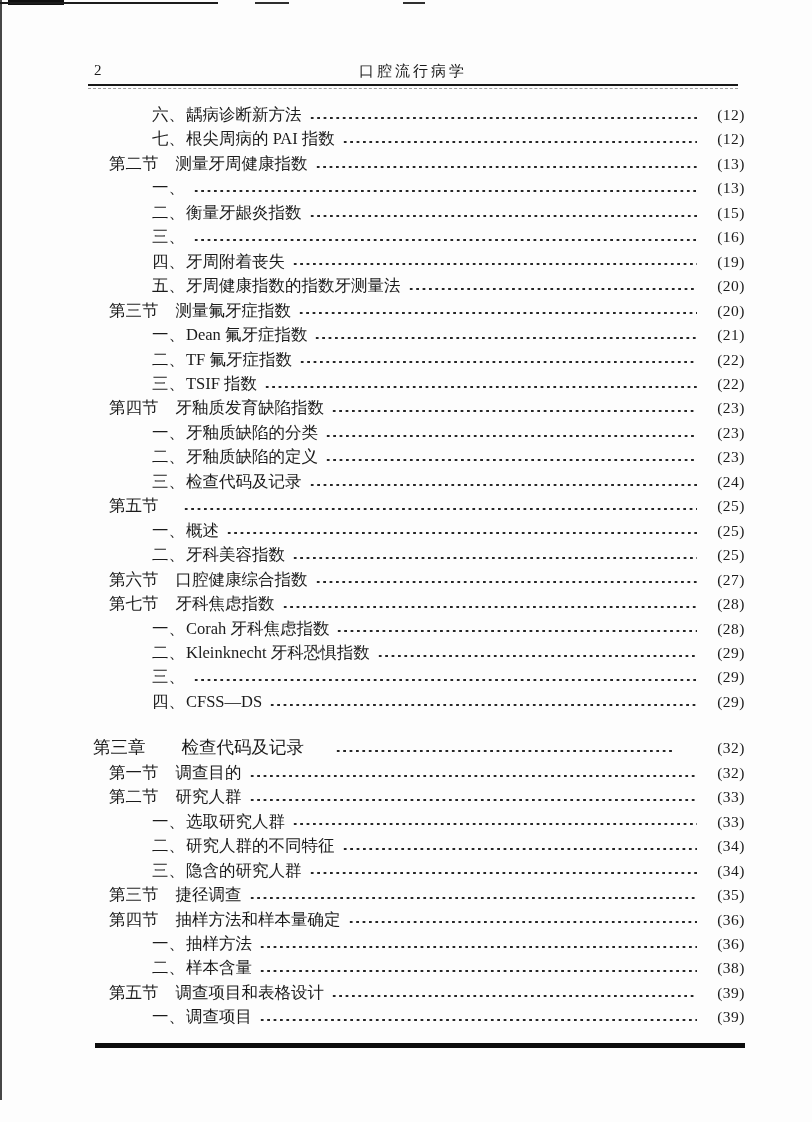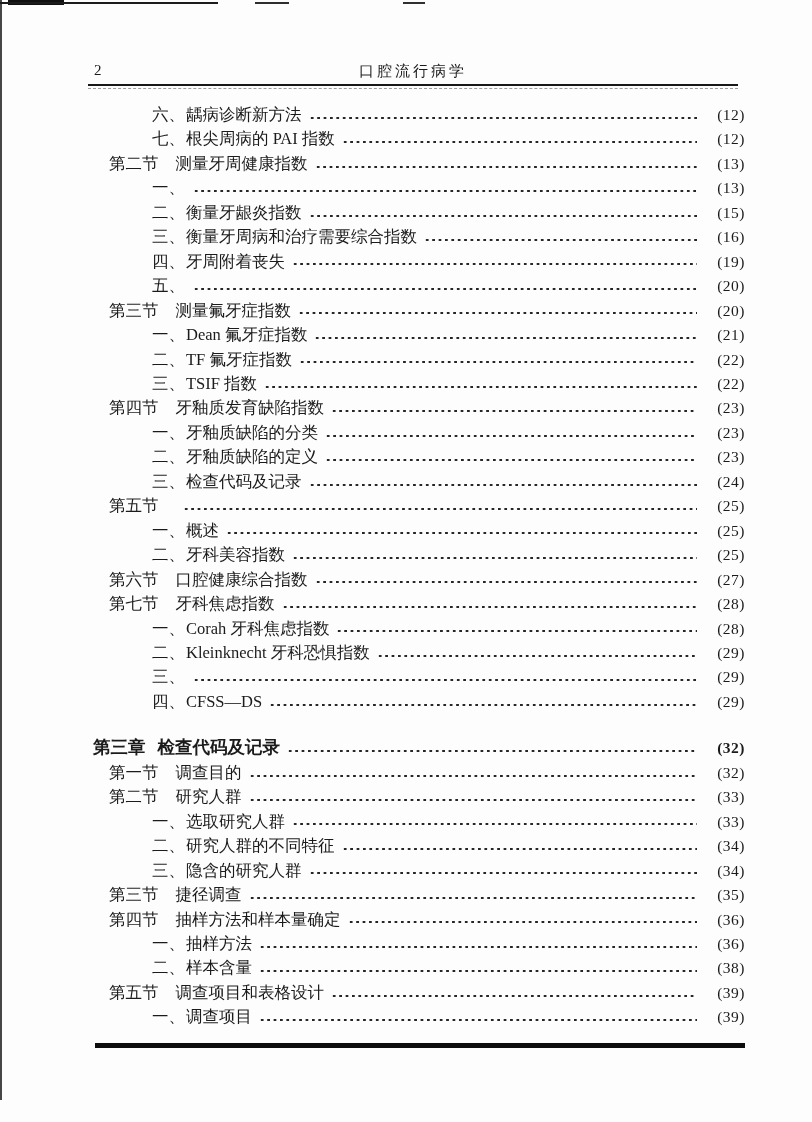--- a/index.html
+++ b/index.html
@@ -21,21 +21,21 @@
   .head-rule{position:absolute;left:88px;top:84px;width:650px;height:2px;background:#181818;}
   .head-rule2{position:absolute;left:88px;top:88px;width:650px;height:0;
     border-top:1px dashed rgba(40,40,40,.45);}
   
   .bottom-rule{position:absolute;left:95px;top:1043px;width:650px;height:5px;background:#0d0d0d;}
   
   .toc{position:absolute;left:93px;top:103px;width:652px;}
   .row{display:flex;align-items:baseline;line-height:24.45px;font-size:16.5px;white-space:nowrap;}
   .row.section{padding-left:16px;justify-content:space-between;}
   .row.item{padding-left:59px;}
-  .row.chapter{margin-top:21px;font-weight:bold;font-size:17.5px;}
+  .row.chapter{margin-top:21px;font-weight:normal;font-size:17.5px;gap:24px;}
   .row.chapter .num{margin-right:12px;}
   .row.section .num{margin-right:17px;}
   .row.item .num{margin-right:1px;}
   .num,.title{flex:0 0 auto;}
   .leader{
     flex:1 1 auto;min-width:18px;align-self:stretch;margin:0 4px 0 7px;
     background-image:radial-gradient(circle,#262626 1.05px,rgba(0,0,0,0) 1.5px);
     background-size:6.4px 8px;background-repeat:repeat-x;
     background-position:0 calc(50% + 2.5px);
   }
@@ -85,34 +85,34 @@
 
   <div class="row item">
     <span class="num">二、</span>
     <span class="title">衡量牙龈炎指数</span>
     <span class="leader"></span>
     <span class="pageno">(15)</span>
   </div>
 
   <div class="row item">
     <span class="num">三、</span>
-    <span class="title">衡量牙周病和治疗需要综合指数</span>
     <span class="leader"></span>
     <span class="pageno">(16)</span>
   </div>
 
   <div class="row item">
     <span class="num">四、</span>
     <span class="title">牙周附着丧失</span>
     <span class="leader"></span>
     <span class="pageno">(19)</span>
   </div>
 
   <div class="row item">
     <span class="num">五、</span>
+    <span class="title">牙周健康指数的指数牙测量法</span>
     <span class="leader"></span>
     <span class="pageno">(20)</span>
   </div>
 
   <div class="row section">
     <span class="num">第三节</span>
     <span class="title">测量氟牙症指数</span>
     <span class="leader"></span>
     <span class="pageno">(20)</span>
   </div>

